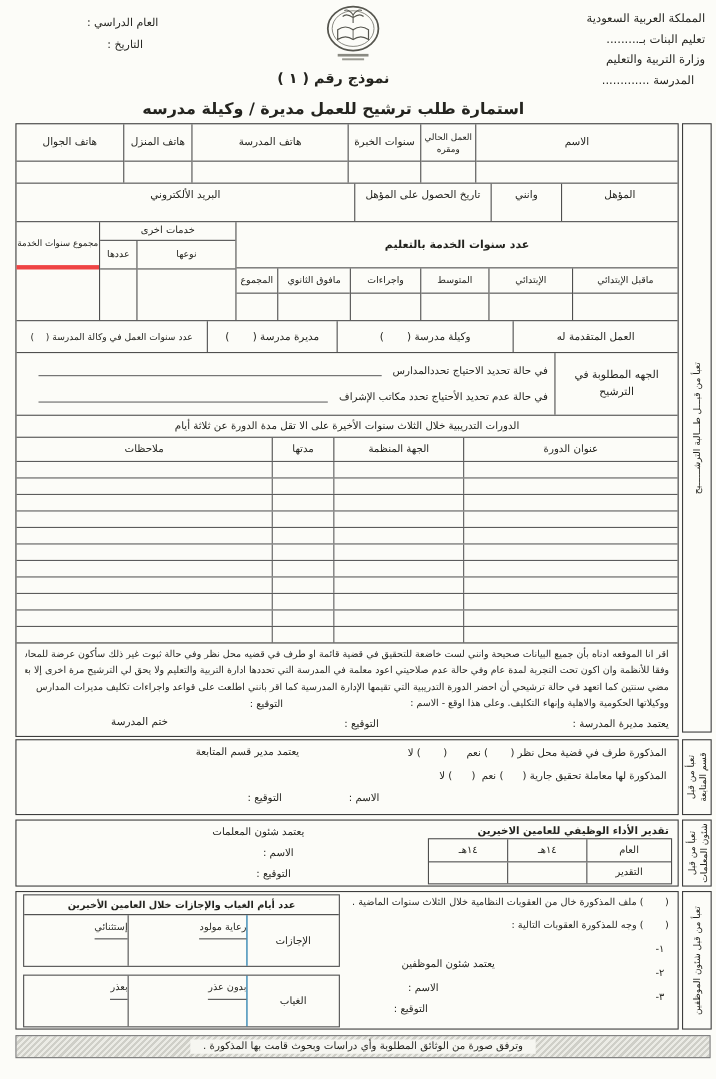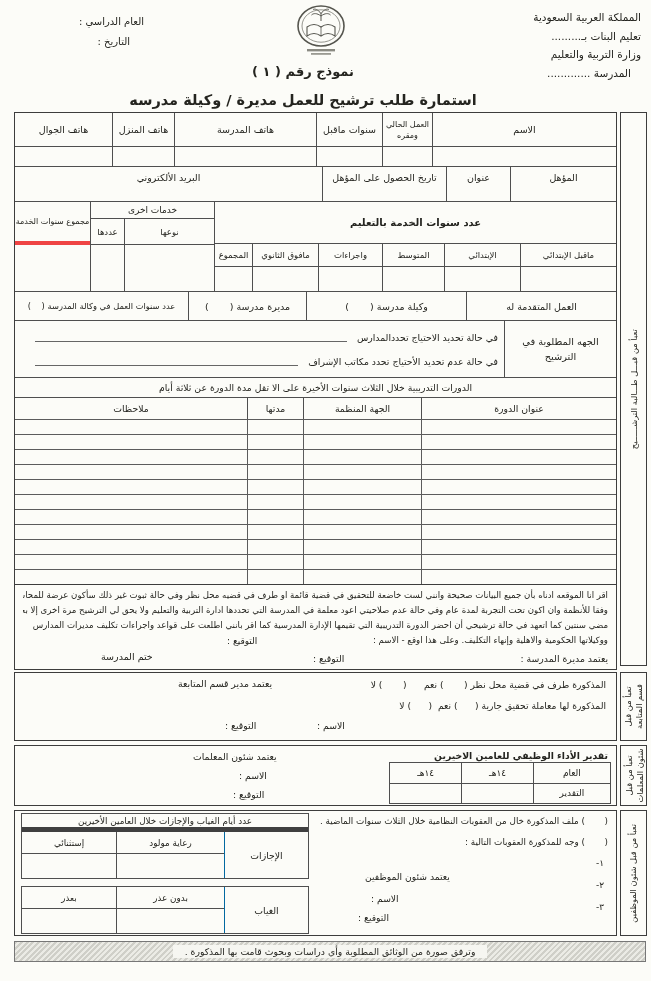--- a/index.html
+++ b/index.html
@@ -102,24 +102,24 @@
 
   
   .d1{right:8px;top:5px;font-size:8.8px}
   .d2{right:8px;top:26px;font-size:8.8px}
   .dn{right:12px;font-size:9px}
   .d-approve{left:350px;top:60px;font-size:9.2px}
   .d-name{left:356px;top:82px;font-size:9.2px}
   .d-sig{left:343px;top:101px;font-size:9.2px}
   .ab{left:6px;top:2px;width:288px}
   .ab-box{border:1px solid #4f4f4f}
-  .ab-head{height:18px;display:flex;align-items:center;justify-content:center;font-size:8.8px;border-bottom:5px solid #404040;font-weight:normal}
+  .ab-head{height:18px;display:flex;align-items:center;justify-content:center;font-size:8.8px;border-bottom:1px solid #404040;font-weight:bold}
   .ab-row{display:flex;height:46px}
   .ab-lab{width:84px;border-left:1px solid #0369a1;display:flex;align-items:center;justify-content:center;font-size:9.3px}
-  .ab-col{display:flex;flex-direction:column;border-left:1px solid #4f4f4f}
+  .ab-col{display:flex;flex-direction:row;border-left:1px solid #4f4f4f}
   .ab-col:last-child{border-left:none}
   .ab-ch{height:22px;display:flex;align-items:center;justify-content:center;font-size:8.8px;border-bottom:1px solid #4f4f4f}
   .ab-cb{flex:1}
   .ab-gap{height:7px}
   .w1{width:108px}.w2{flex:1}
 
   
   .strip{left:620px;width:27px;border:1.4px solid #3d3d3d;position:absolute;background:#fcfcf8}
   .sA{top:112px;height:554px}
   .sB{top:672px;height:69px}
@@ -171,40 +171,40 @@
     <div class="r1">
       <div class="cell" style="width:184px">
         <div class="hd">الاسم</div>
         <div class="bl"></div>
       </div>
       <div class="cell" style="width:50px">
         <div class="hd" style="font-size:8px">العمل الحالي ومقره</div>
         <div class="bl"></div>
       </div>
       <div class="cell" style="width:66px">
-        <div class="hd">سنوات ماقبل</div>
+        <div class="hd">سنوات الخبرة</div>
         <div class="bl"></div>
       </div>
       <div class="cell" style="width:142px">
         <div class="hd">هاتف المدرسة</div>
         <div class="bl"></div>
       </div>
       <div class="cell" style="width:62px">
         <div class="hd">هاتف المنزل</div>
         <div class="bl"></div>
       </div>
       <div class="cell" style="flex:1">
         <div class="hd">هاتف الجوال</div>
         <div class="bl"></div>
       </div>
     </div>
 
     <div class="r2">
       <div class="cell hd2" style="width:106px">المؤهل</div>
-      <div class="cell hd2" style="width:64px">عنوان</div>
+      <div class="cell hd2" style="width:64px">وانني</div>
       <div class="cell hd2" style="width:124px">تاريخ الحصول على المؤهل</div>
       <div class="cell hd2" style="flex:1">البريد الألكتروني</div>
     </div>
 
     <div class="svc">
       <div class="cell" style="width:402px;display:flex;flex-direction:column">
         <div class="svc-title">عدد سنوات الخدمة بالتعليم</div>
         <div class="svc-cols">
           <div class="svc-col" style="width:96px">
             <div class="svc-h">ماقبل الإبتدائي</div>

